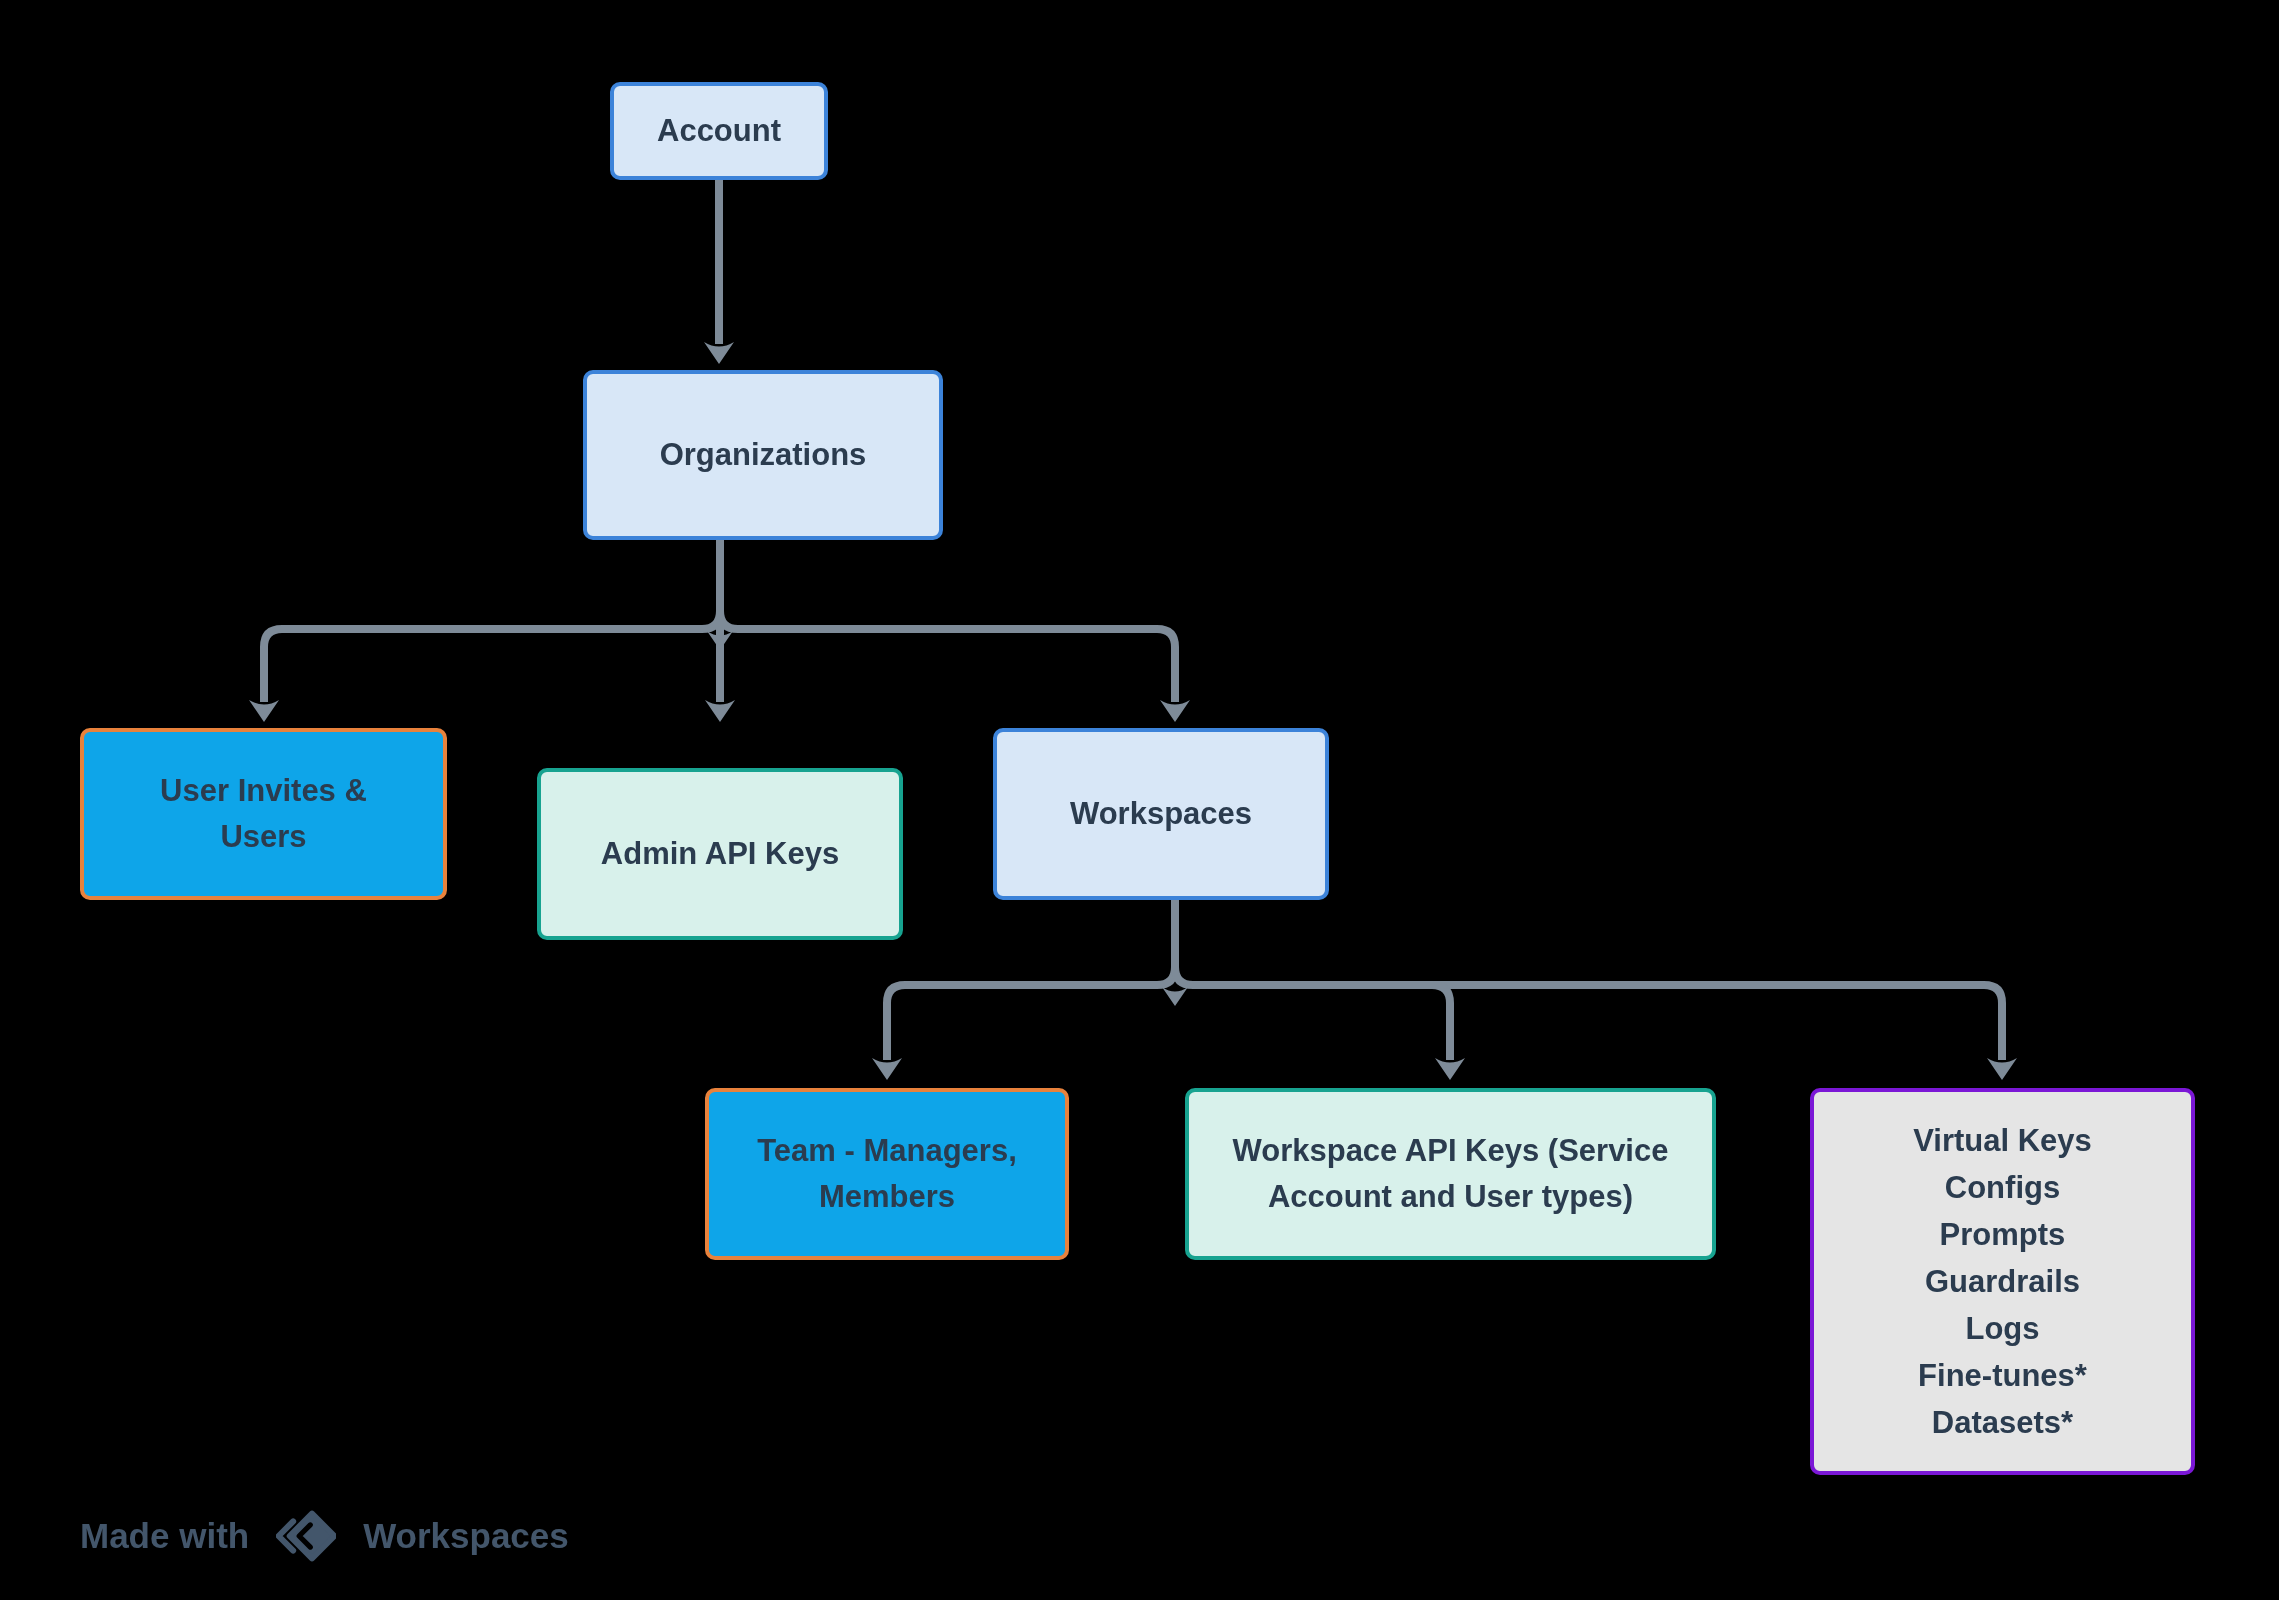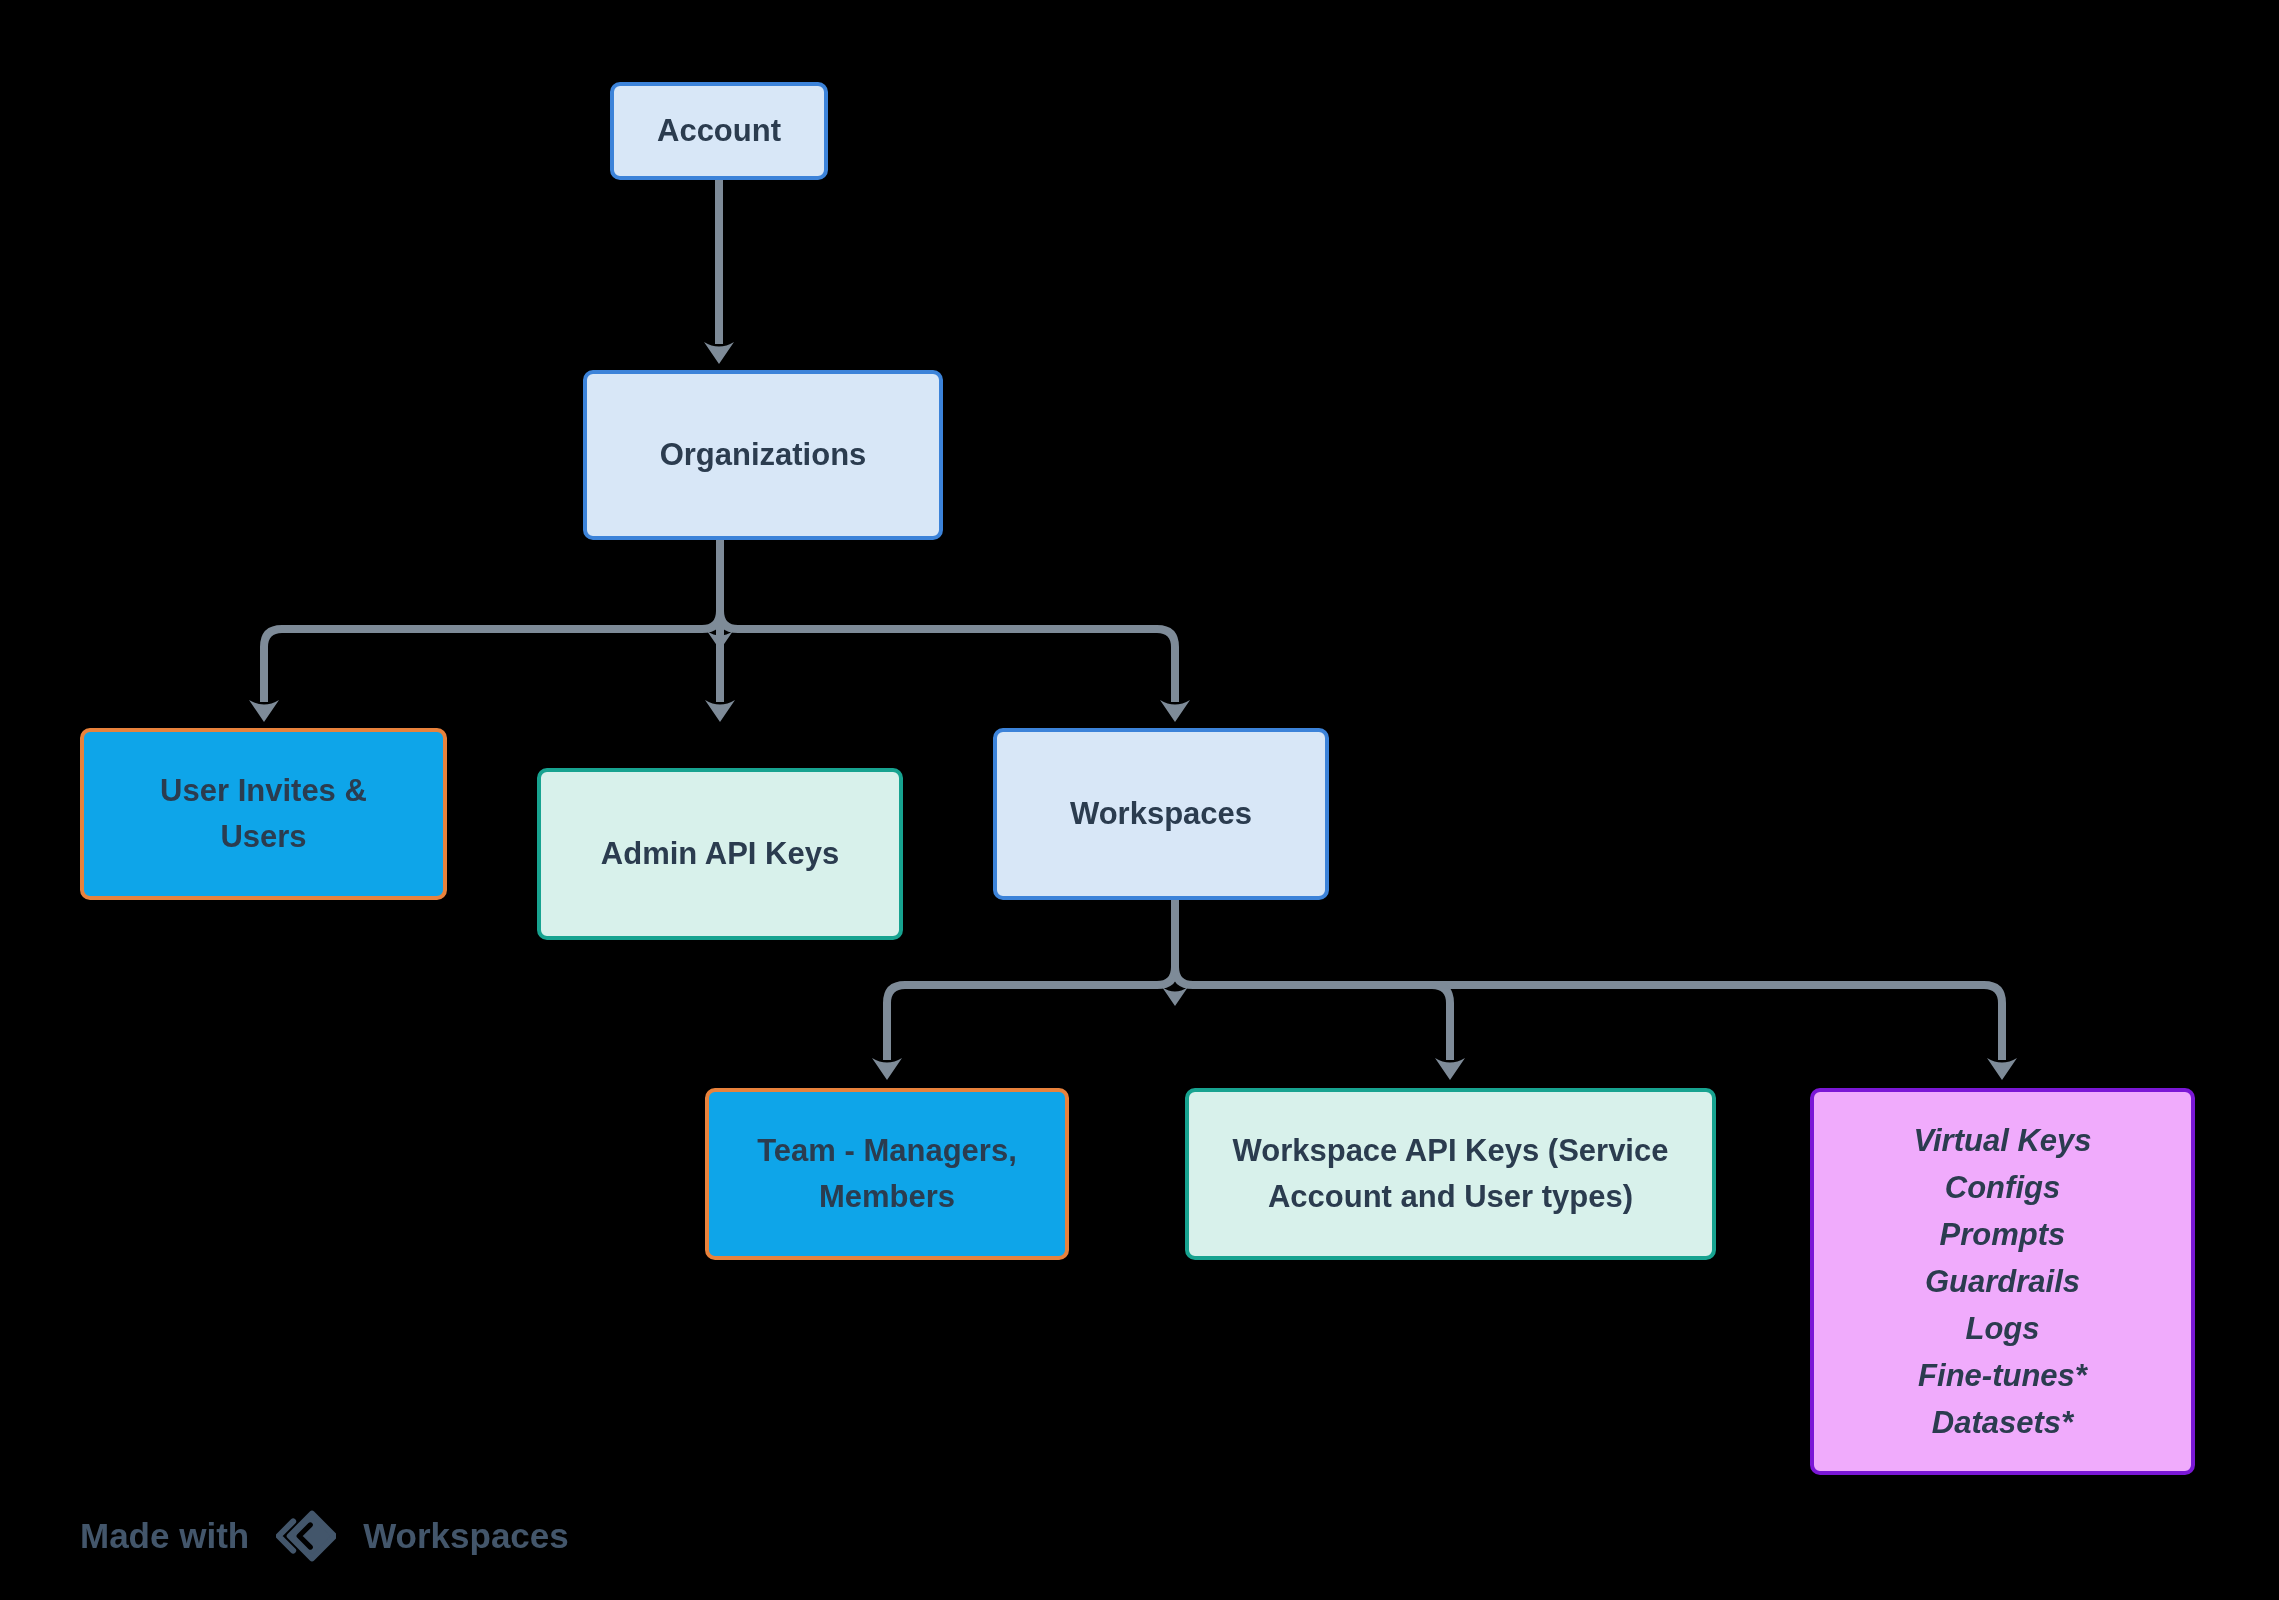--- a/index.html
+++ b/index.html
@@ -13,21 +13,21 @@
   .ahead{fill:#7e8b98;stroke:none;}
   .node{
     position:absolute;box-sizing:border-box;border-radius:10px;border:4px solid;
     display:flex;align-items:center;justify-content:center;text-align:center;
     color:#2b3c4f;font-weight:700;font-size:31px;line-height:46px;
     white-space:pre-line;padding:6px 29px;
   }
   .node.blue  {background:#d8e7f7;border-color:#3c83d9;}
   .node.orange{background:#0ea5e9;border-color:#e8823c;}
   .node.teal  {background:#d8f1eb;border-color:#17a390;}
-  .node.purple{background:#f0abfc;border-color:#7b17d6;font-style:italic;}
+  .node.purple{background:#e5e5e5;border-color:#7b17d6;}
 
   #node-account            {left:610px; top:82px;   width:218px; height:98px;}
   #node-organizations      {left:540px; top:370px;  width:360px; height:170px;margin-left:43px;}
   #node-user-invites       {left:80px;  top:728px;  width:367px; height:172px;}
   #node-admin-api-keys     {left:537px; top:768px;  width:366px; height:172px;}
   #node-workspaces         {left:993px; top:728px;  width:336px; height:172px;}
   #node-team               {left:705px; top:1088px; width:364px; height:172px;}
   #node-workspace-api-keys {left:1185px;top:1088px; width:531px; height:172px;}
   #node-workspace-features {left:1810px;top:1088px; width:385px; height:387px; line-height:47px;}
 

